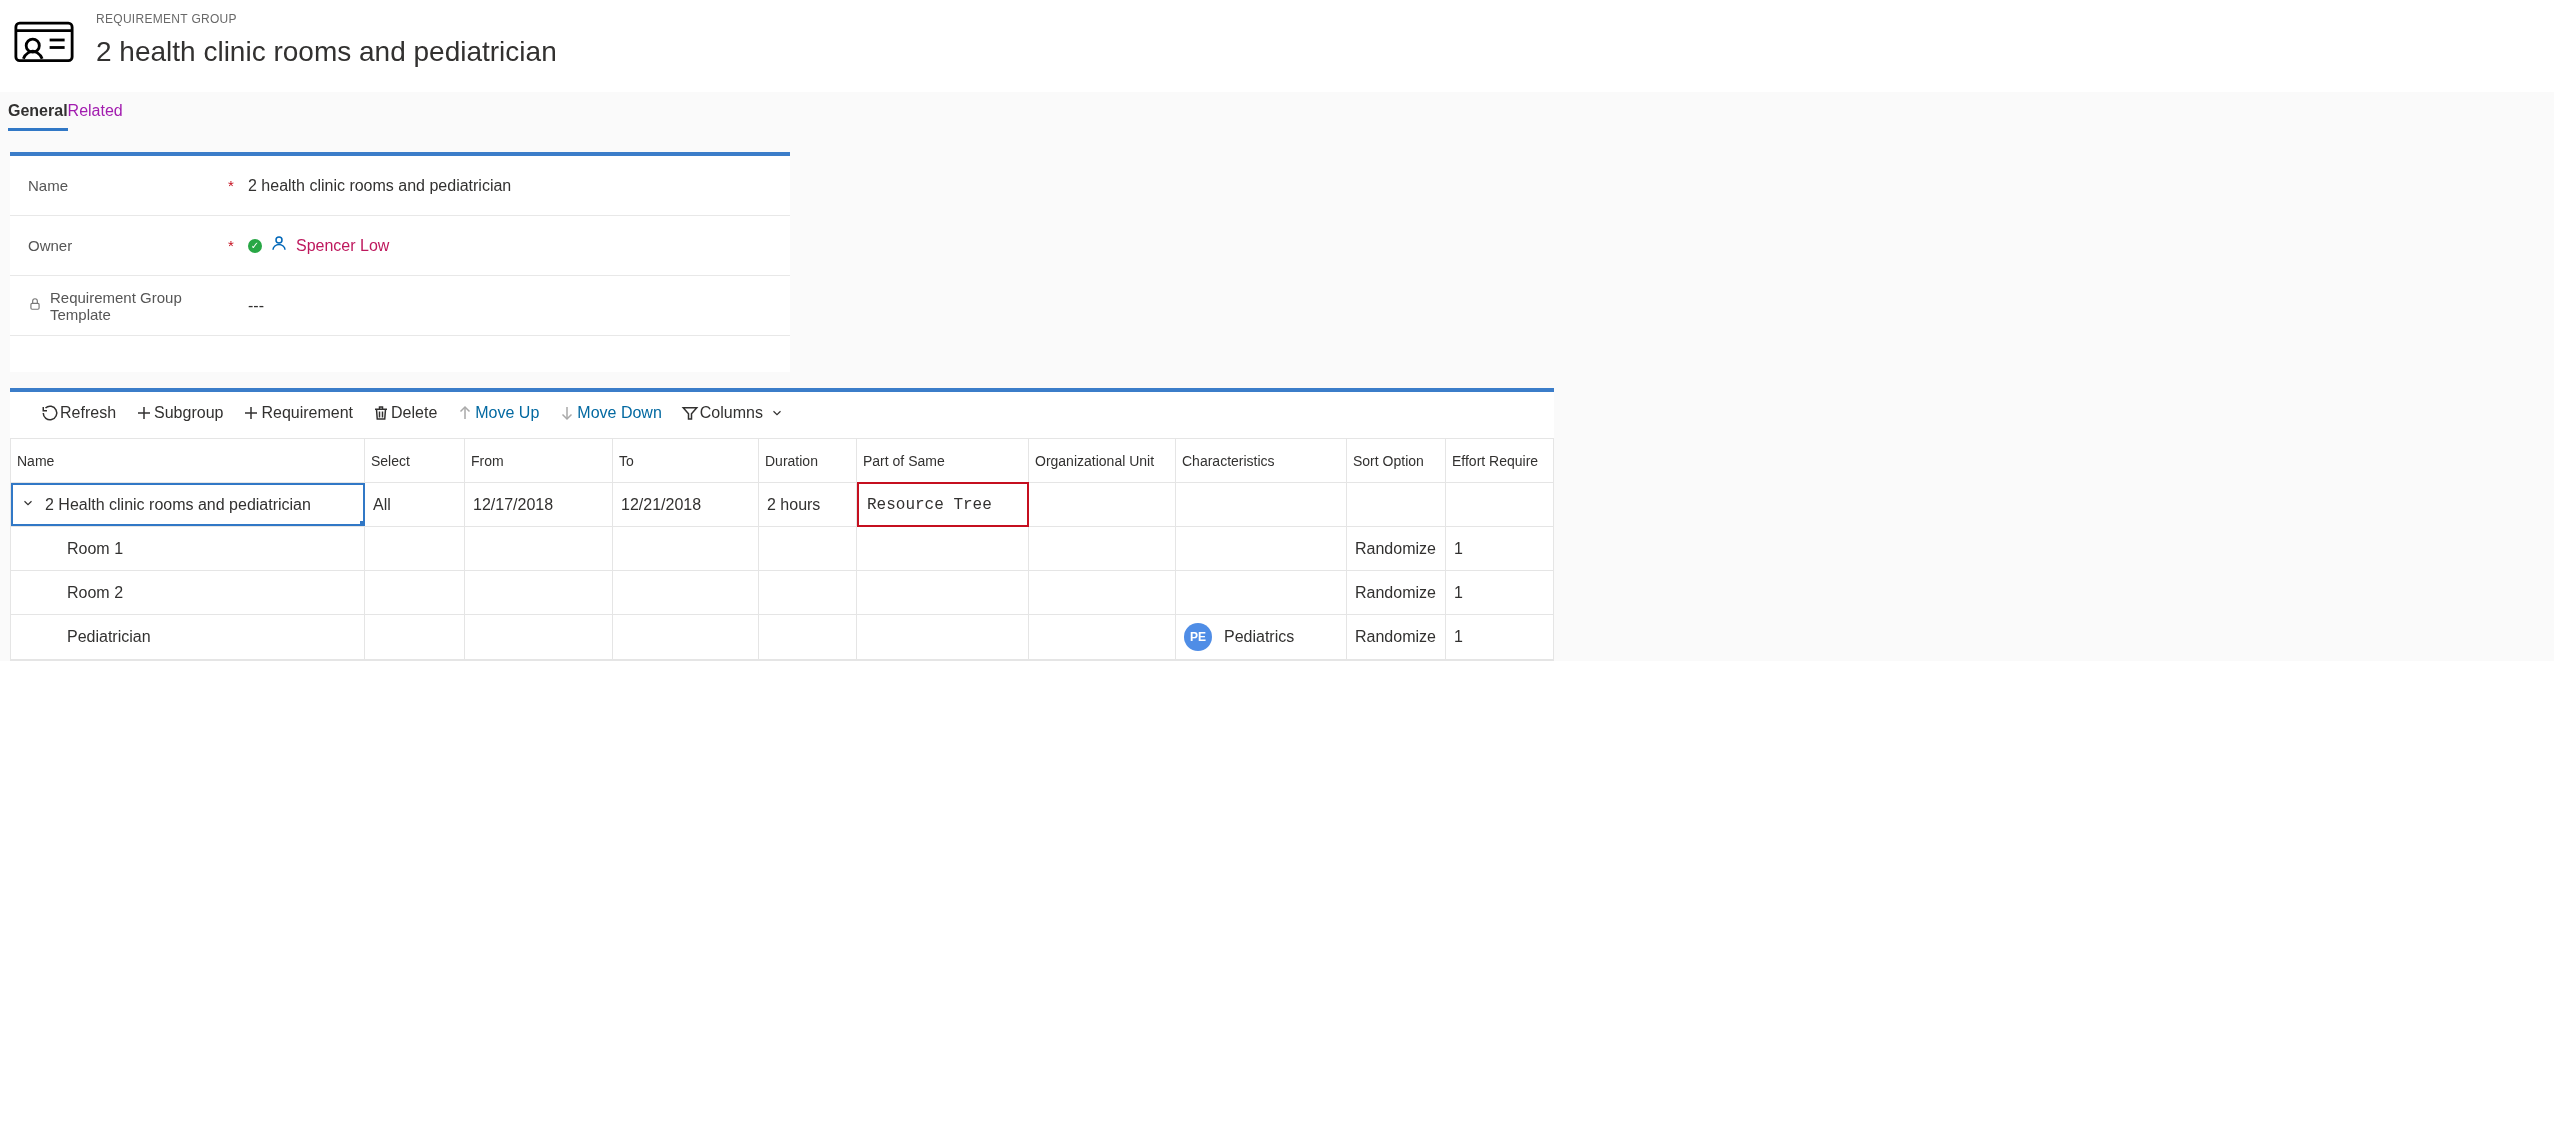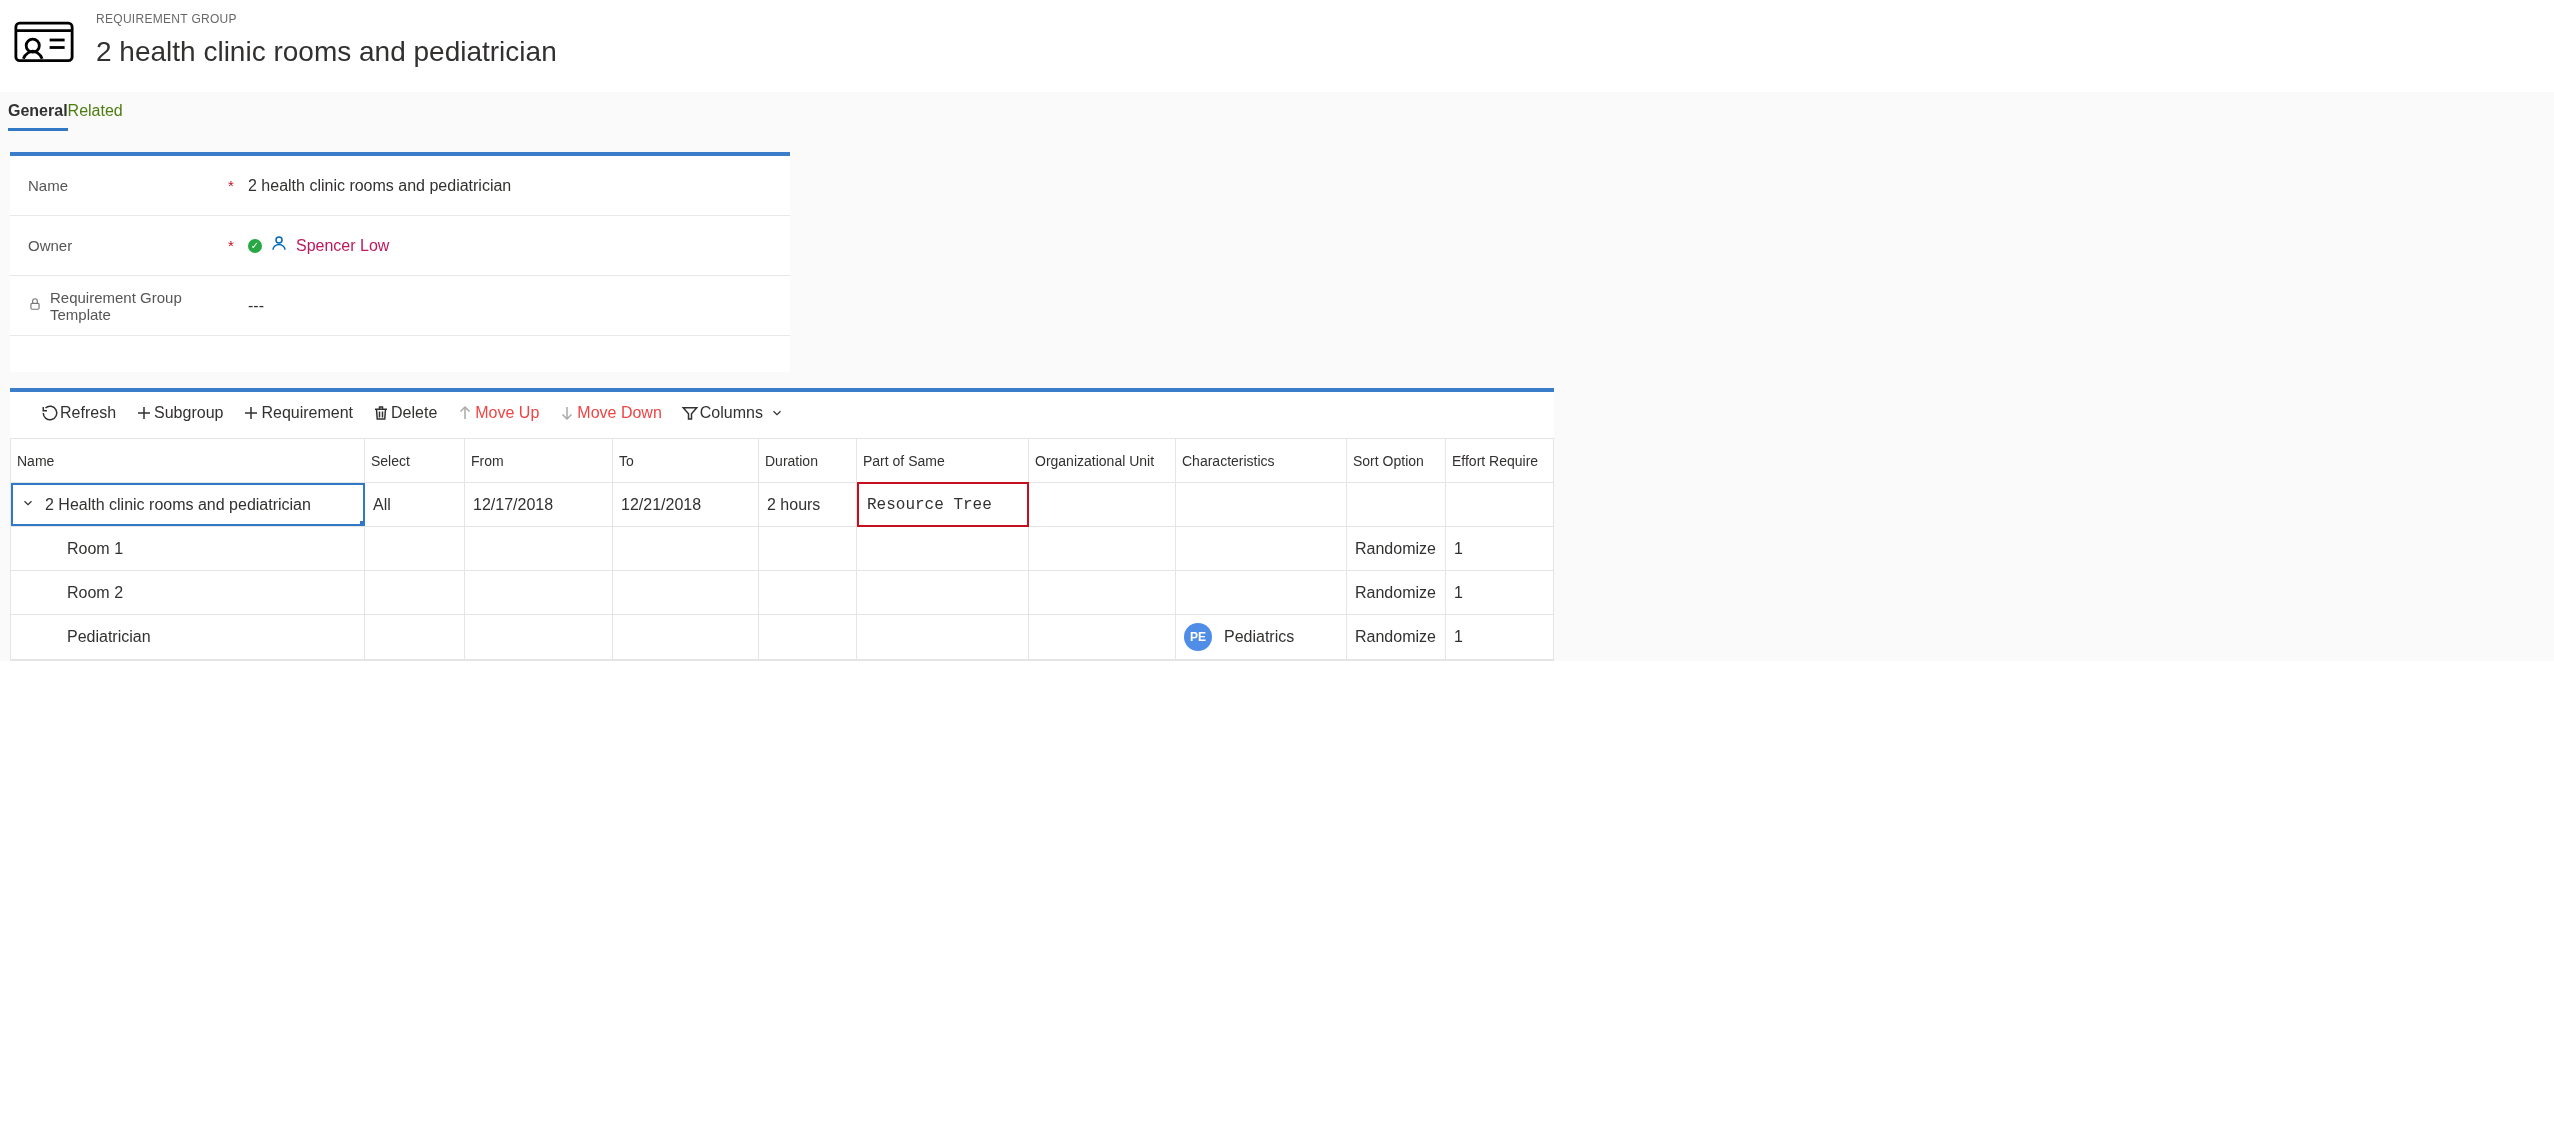--- a/index.html
+++ b/index.html
@@ -40,21 +40,21 @@
   }
   
   .tabs {
     display: flex;
     padding: 0 8px;
     background: #fafafa;
     border-bottom: 1px solid #fafafa;
   }
   .tab {
     padding: 10px 0 8px 0;
-    color: #4d7c0f;
+    color: #a21caf;
     font-size: 16px;
     border-bottom: 3px solid transparent;
     cursor: pointer;
   }
   .tab.active {
     color: #323130;
     font-weight: 600;
     border-bottom-color: #3178c6;
   }
   
@@ -117,21 +117,21 @@
   }
   .toolbar {
     display:flex;
     align-items:center;
     gap:18px;
     padding: 12px 30px 12px 30px;
     color:#323130;
     font-size:16px;
   }
   .tbtn { display:flex; align-items:center; gap:0; cursor:pointer; }
-  .tbtn.disabled { color:#ef4444; cursor:default; }
+  .tbtn.disabled { color:#0369a1; cursor:default; }
   .tbtn .ic { width:20px; display:inline-flex; justify-content:center; }
   
   .grid {
     border: 1px solid #e5e5e5;
     border-top: 1px solid #e5e5e5;
     margin: 4px 0 0 0;
   }
   .grid-row {
     display:flex;
     border-bottom: 1px solid #e5e5e5;

